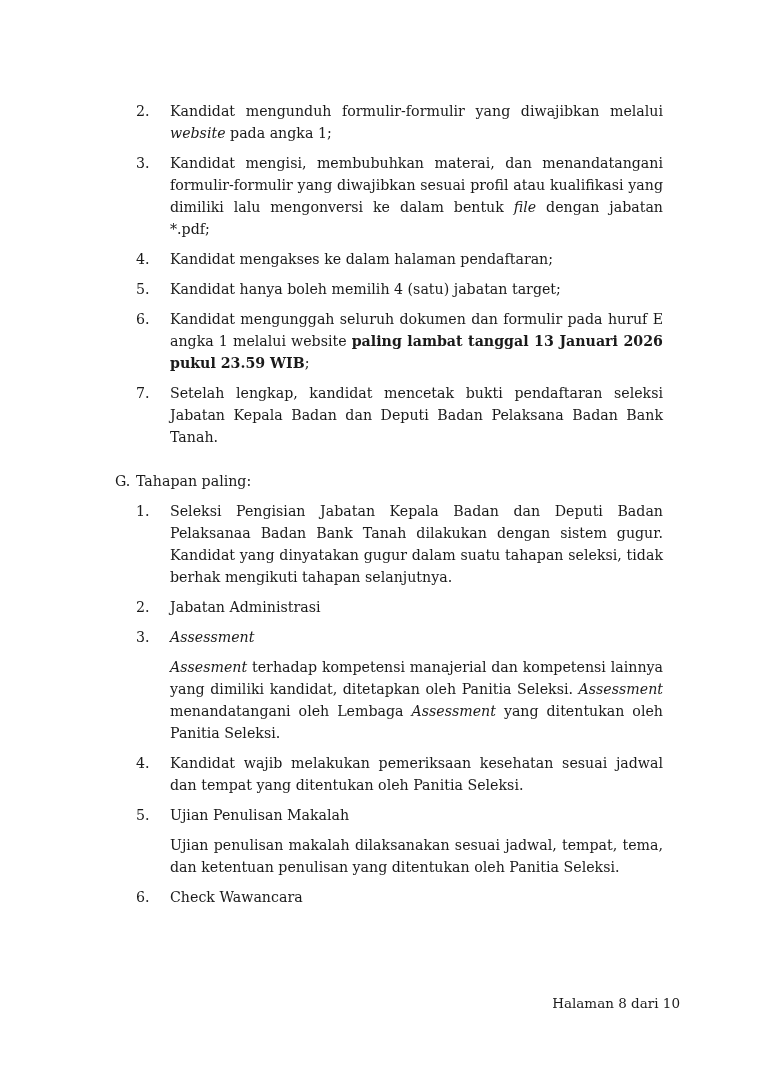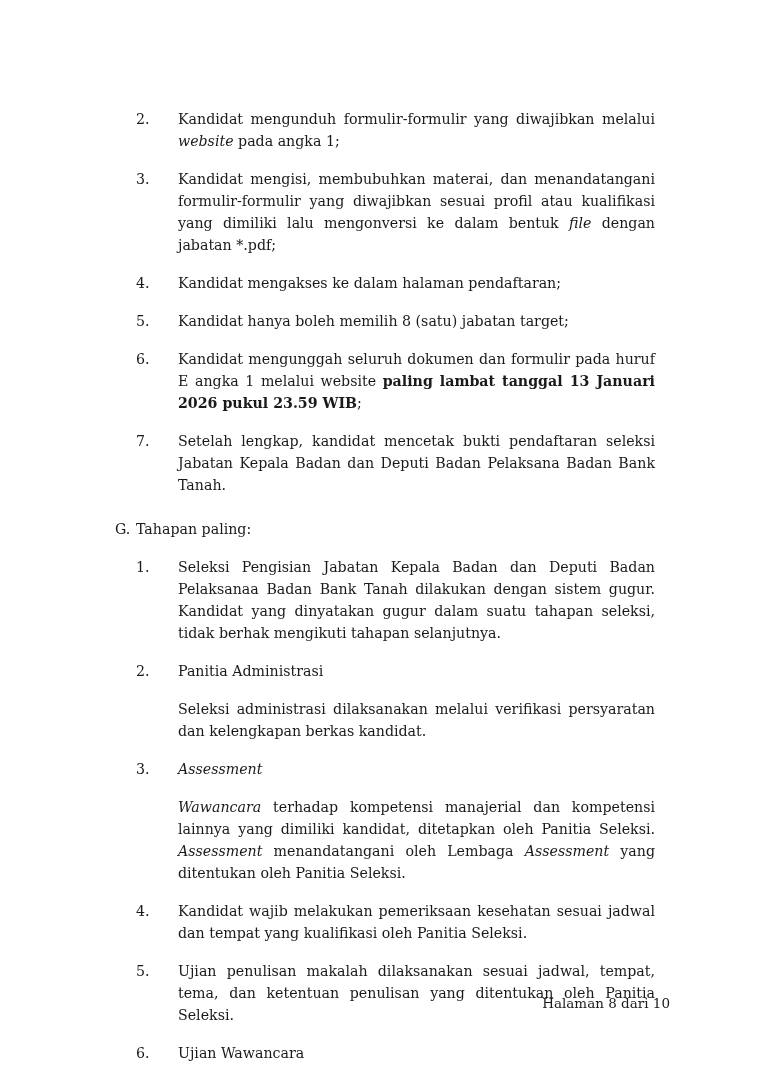--- a/index.html
+++ b/index.html
@@ -3,26 +3,26 @@
 <meta charset="utf-8">
 <style>
   html, body { margin: 0; padding: 0; background: #ffffff; }
   body { width: 764px; height: 1080px; position: relative; overflow: hidden;
          font-family: "DejaVu Serif", "Liberation Serif", serif; color: #1a1a1a; }
   .page { position: absolute; left: 0; top: 0; width: 764px; height: 1080px; }
   .content { position: absolute; left: 115px; top: 92px; width: 556px;
              font-size: 14.2px; line-height: 22px; }
   .item { position: relative; padding-left: 47px; text-align: justify; }
   .item .num { position: absolute; left: 21px; top: 0; }
-  .item p { margin: 16px; text-align: justify; }
+  .item p { margin: 8px; text-align: justify; }
   .sec { position: relative; padding-left: 21px; margin-top: 22px; }
   .sec .letter { position: absolute; left: 0; top: 0; }
   b, strong { font-weight: bold; }
   i, em { font-style: italic; }
-  .footer { position: absolute; right: 94px; top: 995px; font-size: 13.5px;
+  .footer { position: absolute; right: 84px; top: 995px; font-size: 13.5px;
             font-family: "DejaVu Serif", "Liberation Serif", serif; }
   .j { text-align: justify; text-align-last: left; }
 </style>
 </head>
 <body>
 
 <div class="page">
   <div class="content">
 
     <div id="list-f">
@@ -33,21 +33,21 @@
         <div class="item">
           <span class="num">3.</span>
           <p class="j"><span>Kandidat mengisi, membubuhkan materai, dan menandatangani formulir-formulir yang diwajibkan sesuai profil atau kualifikasi yang dimiliki lalu mengonversi ke dalam bentuk </span><i>file</i><span> dengan jabatan *.pdf;</span></p>
         </div>
         <div class="item">
           <span class="num">4.</span>
           <p class="j"><span>Kandidat mengakses ke dalam halaman pendaftaran;</span></p>
         </div>
         <div class="item">
           <span class="num">5.</span>
-          <p class="j"><span>Kandidat hanya boleh memilih 8 (satu) jabatan target;</span></p>
+          <p class="j"><span>Kandidat hanya boleh memilih 4 (satu) jabatan target;</span></p>
         </div>
         <div class="item">
           <span class="num">6.</span>
           <p class="j"><span>Kandidat mengunggah seluruh dokumen dan formulir pada huruf E angka 1 melalui website </span><b>paling lambat tanggal 13 Januari 2026 pukul 23.59 WIB</b><span>;</span></p>
         </div>
         <div class="item">
           <span class="num">7.</span>
           <p class="j"><span>Setelah lengkap, kandidat mencetak bukti pendaftaran seleksi Jabatan Kepala Badan dan Deputi Badan Pelaksana Badan Bank Tanah.</span></p>
         </div>
       </div>
@@ -56,38 +56,38 @@
       <span class="letter">G.</span>
       <span>Tahapan paling:</span>
     </div>
     <div id="list-g">
         <div class="item">
           <span class="num">1.</span>
           <p class="j"><span>Seleksi Pengisian Jabatan Kepala Badan dan Deputi Badan Pelaksanaa Badan Bank Tanah dilakukan dengan sistem gugur. Kandidat yang dinyatakan gugur dalam suatu tahapan seleksi, tidak berhak mengikuti tahapan selanjutnya.</span></p>
         </div>
         <div class="item">
           <span class="num">2.</span>
-          <p><span>Panitia Administrasi</span></p>
-          <p class="j"><span>Seleksi administrasi dilaksanakan melalui verifikasi persyaratan dan kelengkapan berkas kandidat.</span></p>
+          <p><span>Jabatan Administrasi</span></p>
         </div>
         <div class="item">
           <span class="num">3.</span>
           <p><i>Assessment</i></p>
-          <p class="j"><i>Wawancara</i><span> terhadap kompetensi manajerial dan kompetensi lainnya yang dimiliki kandidat, ditetapkan oleh Panitia Seleksi. </span><i>Assessment</i><span> menandatangani oleh Lembaga </span><i>Assessment</i><span> yang ditentukan oleh Panitia Seleksi.</span></p>
+          <p class="j"><i>Assesment</i><span> terhadap kompetensi manajerial dan kompetensi lainnya yang dimiliki kandidat, ditetapkan oleh Panitia Seleksi. </span><i>Assessment</i><span> menandatangani oleh Lembaga </span><i>Assessment</i><span> yang ditentukan oleh Panitia Seleksi.</span></p>
         </div>
         <div class="item">
           <span class="num">4.</span>
-          <p class="j"><span>Kandidat wajib melakukan pemeriksaan kesehatan sesuai jadwal dan tempat yang kualifikasi oleh Panitia Seleksi.</span></p>
+          <p class="j"><span>Kandidat wajib melakukan pemeriksaan kesehatan sesuai jadwal dan tempat yang ditentukan oleh Panitia Seleksi.</span></p>
         </div>
         <div class="item">
           <span class="num">5.</span>
+          <p><span>Ujian Penulisan Makalah</span></p>
           <p class="j"><span>Ujian penulisan makalah dilaksanakan sesuai jadwal, tempat, tema, dan ketentuan penulisan yang ditentukan oleh Panitia Seleksi.</span></p>
         </div>
         <div class="item">
           <span class="num">6.</span>
-          <p><span>Ujian Wawancara</span></p>
+          <p><span>Check Wawancara</span></p>
         </div>
       </div>
 
   </div>
 
   <div class="footer">Halaman 8 dari 10</div>
 </div>
 
 </body></html>

